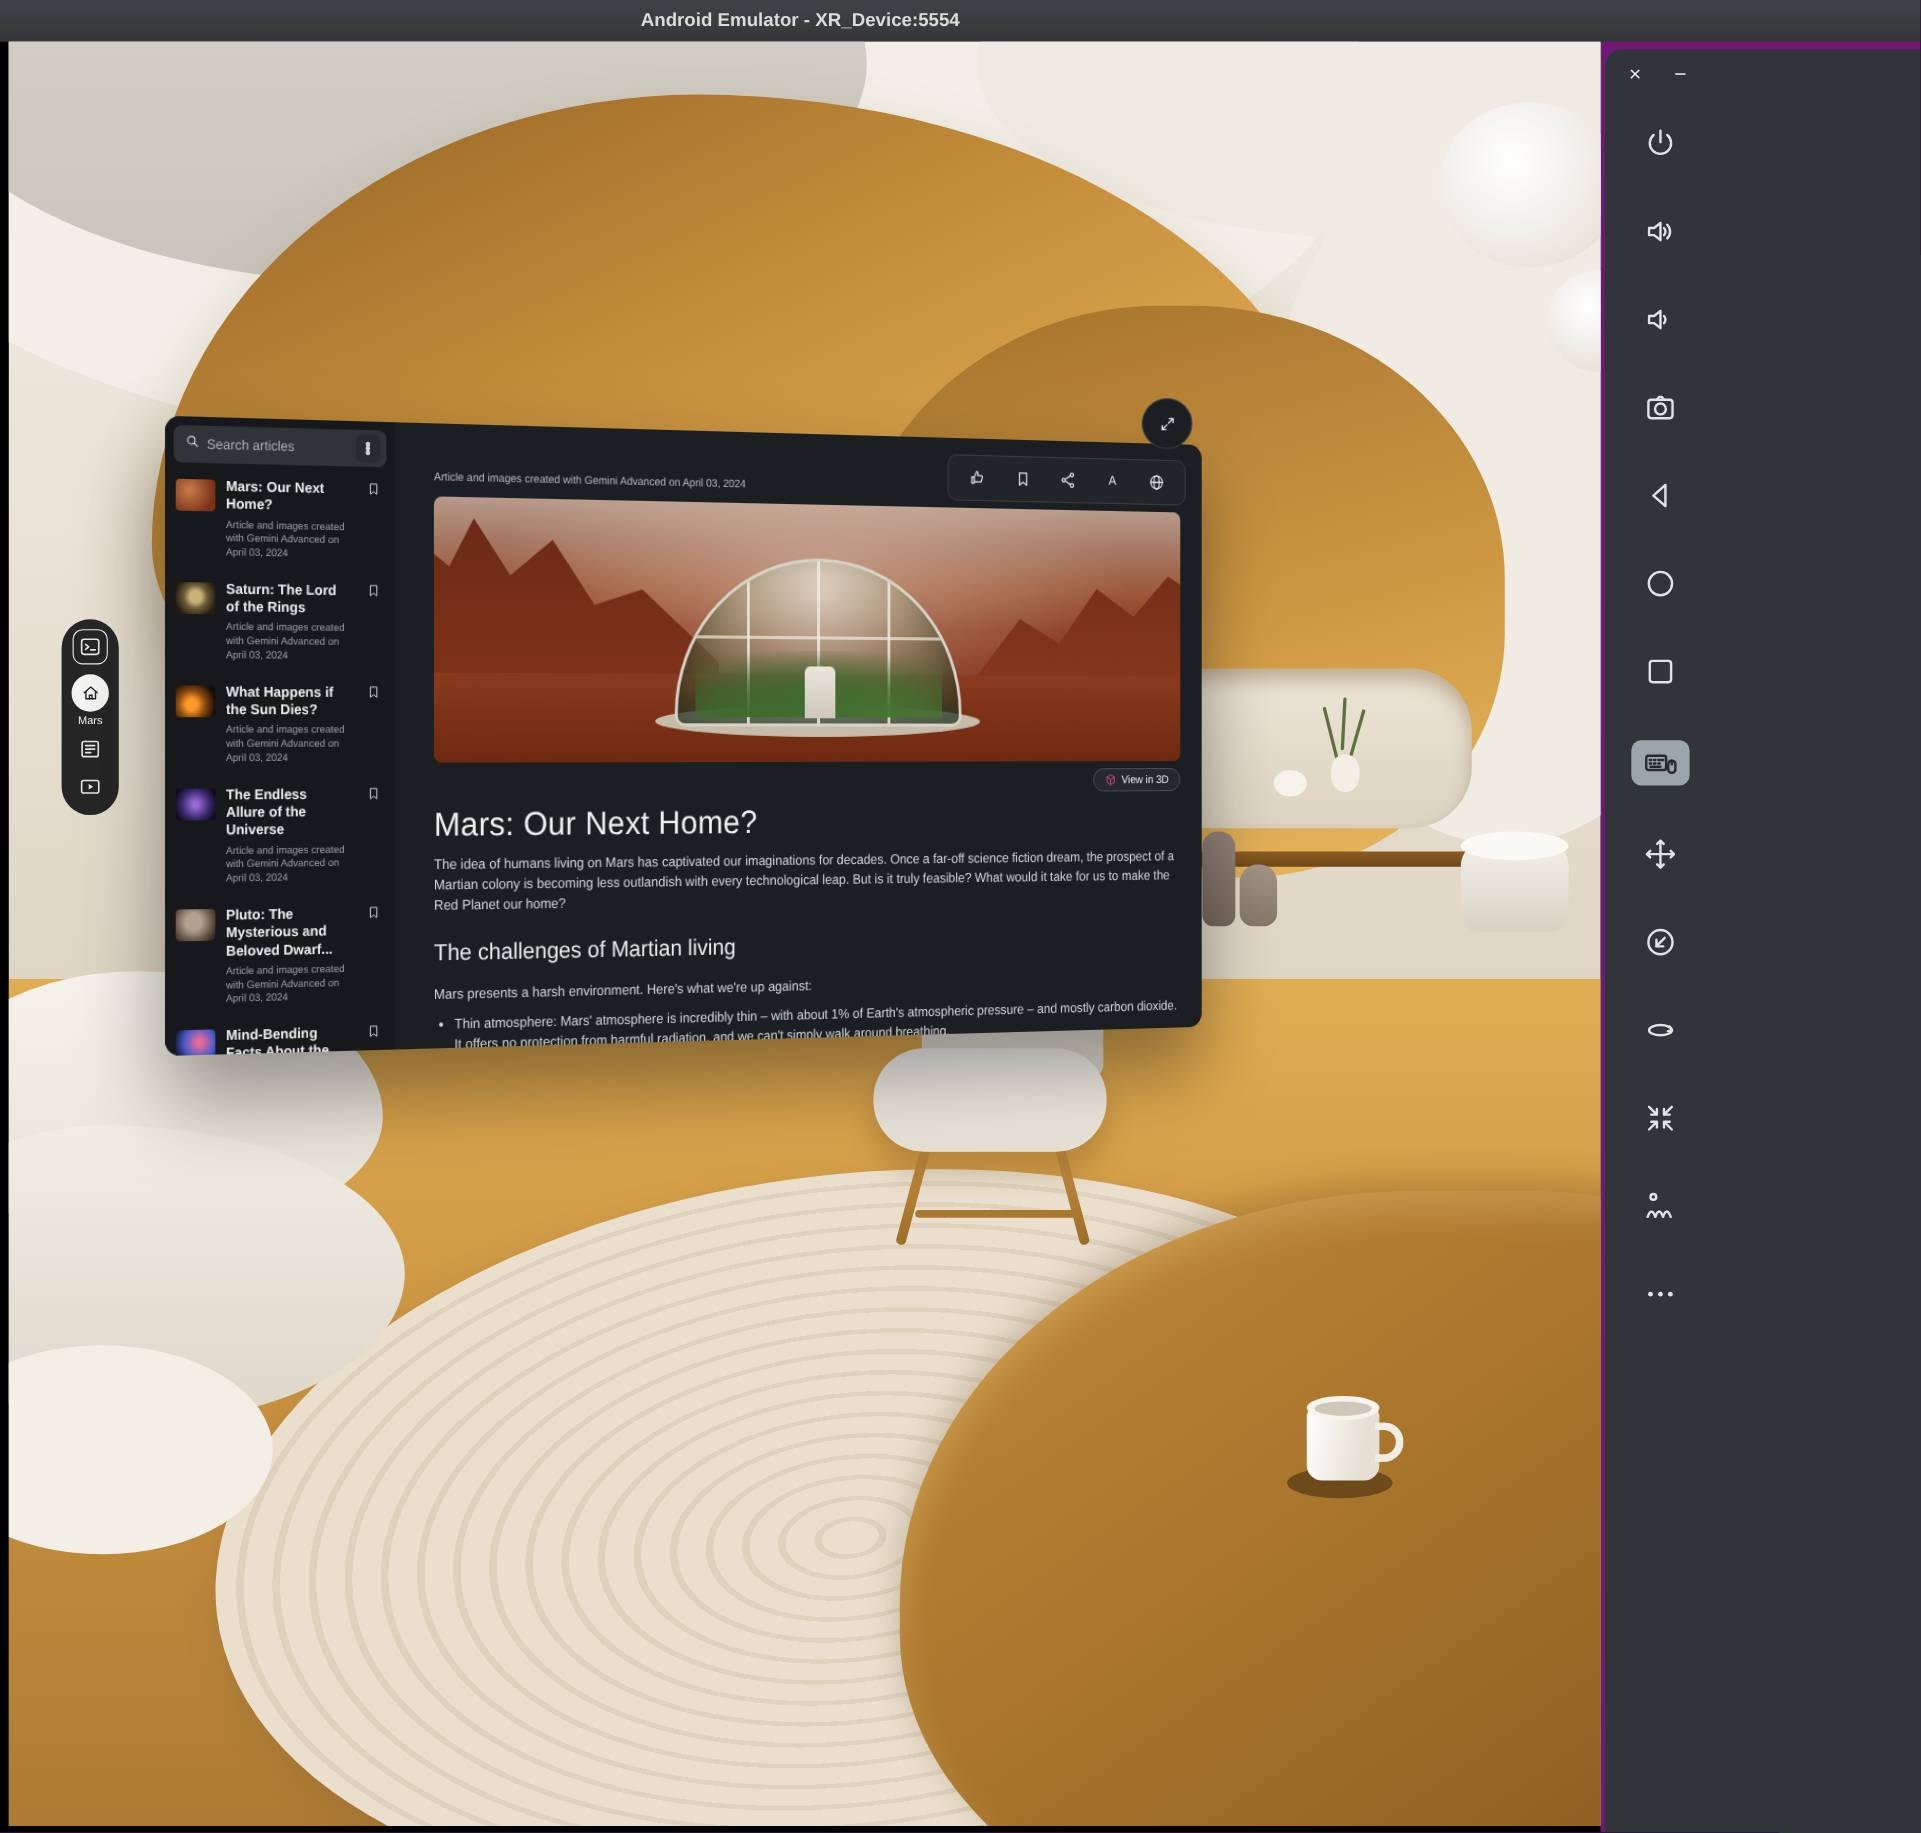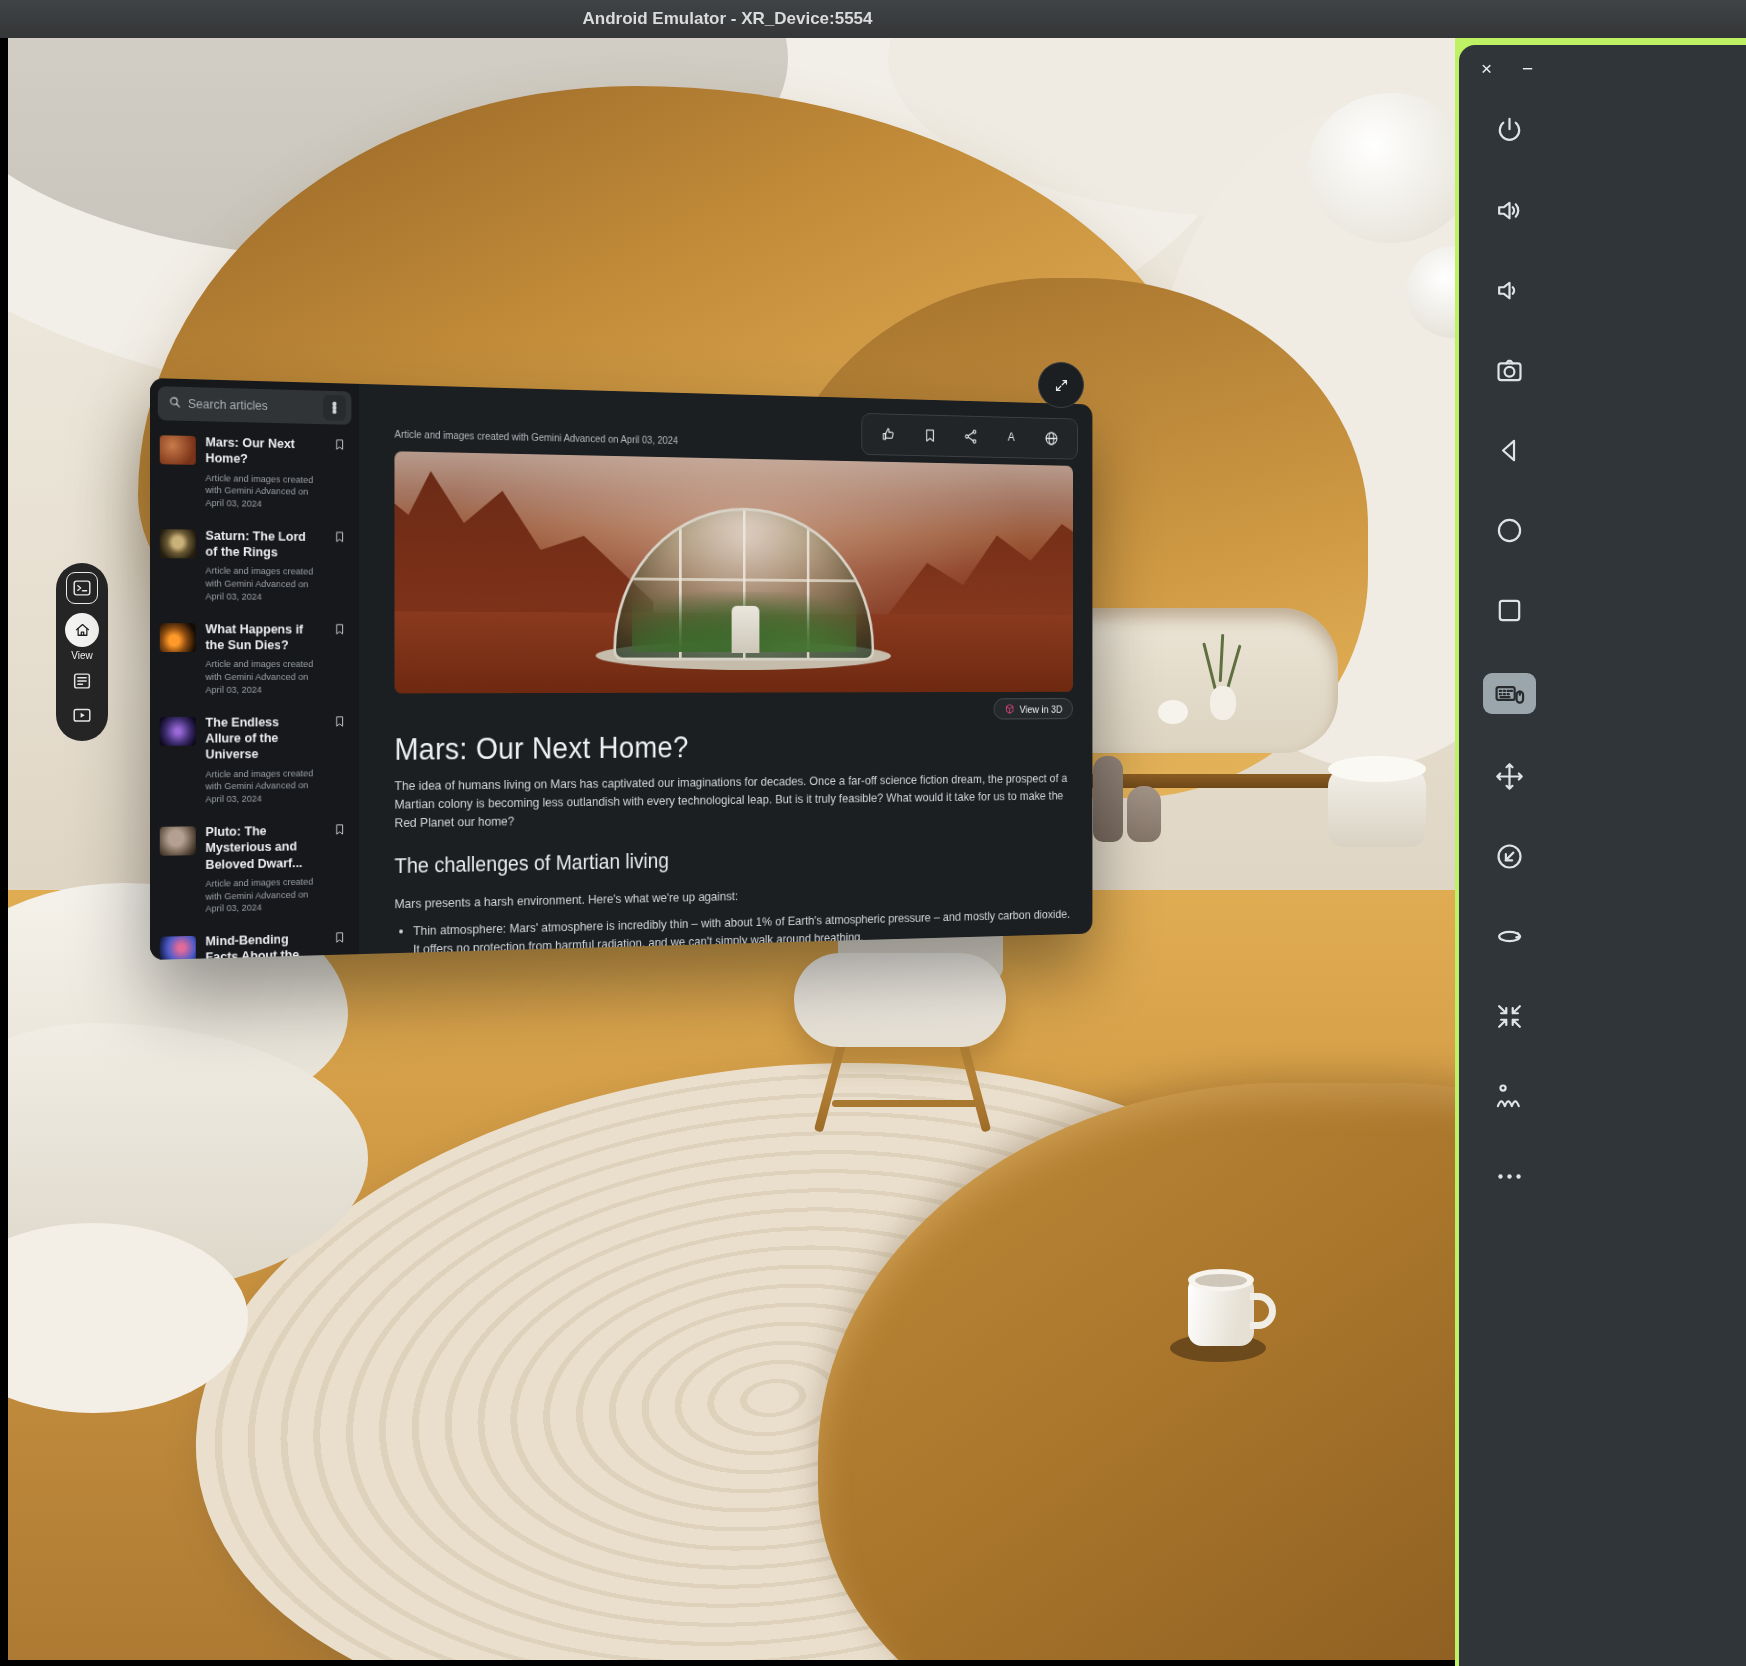--- a/index.html
+++ b/index.html
@@ -1,19 +1,19 @@
 <!DOCTYPE html>
 <html><head>
 <meta charset="utf-8">
 <style>
   * { box-sizing: border-box; margin: 0; padding: 0; }
   html,body { width:1746px; height:1666px; overflow:hidden; }
   body { font-family: "Liberation Sans", sans-serif; background:#232527; }
   .abs { position:absolute; }
-  .stage { position:relative; width:1746px; height:1666px; background:#bef264; overflow:hidden; }
+  .stage { position:relative; width:1746px; height:1666px; background:#701a75; overflow:hidden; }
 
   
   .titlebar { position:absolute; left:0; top:0; width:1746px; height:38px;
     background:linear-gradient(#404345,#343638); display:flex; align-items:center; }
   .titlebar .title-center { width:1455px; text-align:center; color:#dadbdc; font-size:17px; font-weight:bold; }
 
   
   .emu-screen { position:absolute; left:0; top:38px; width:1455px; height:1628px; background:#000; padding:0 0 6px 8px; }
   .scene { position:relative; width:1447px; height:1622px; overflow:hidden;
     background:linear-gradient(180deg,#efece4 0%,#e9e2d4 30%,#ded4c3 55%,#d8cdbb 65%); }
@@ -240,21 +240,21 @@
           </span>
         </button>
         <button>
           <span class="home-circle">
             <svg viewBox="0 0 24 24">
                 <path d="M4.5 11L12 4.5 19.5 11"></path>
                 <path d="M6.5 10v8h11v-8"></path>
                 <path d="M10.5 18v-4h3v4"></path>
               </svg>
           </span>
-          <span class="dock-label">View</span>
+          <span class="dock-label">Mars</span>
         </button>
         <button>
           <span>
             <svg viewBox="0 0 24 24">
                 <rect x="4" y="4.5" width="16" height="15" rx="2"></rect>
                 <path d="M7.5 8.5h9M7.5 12h9M7.5 15.5h5"></path>
               </svg>
           </span>
         </button>
         <button>

